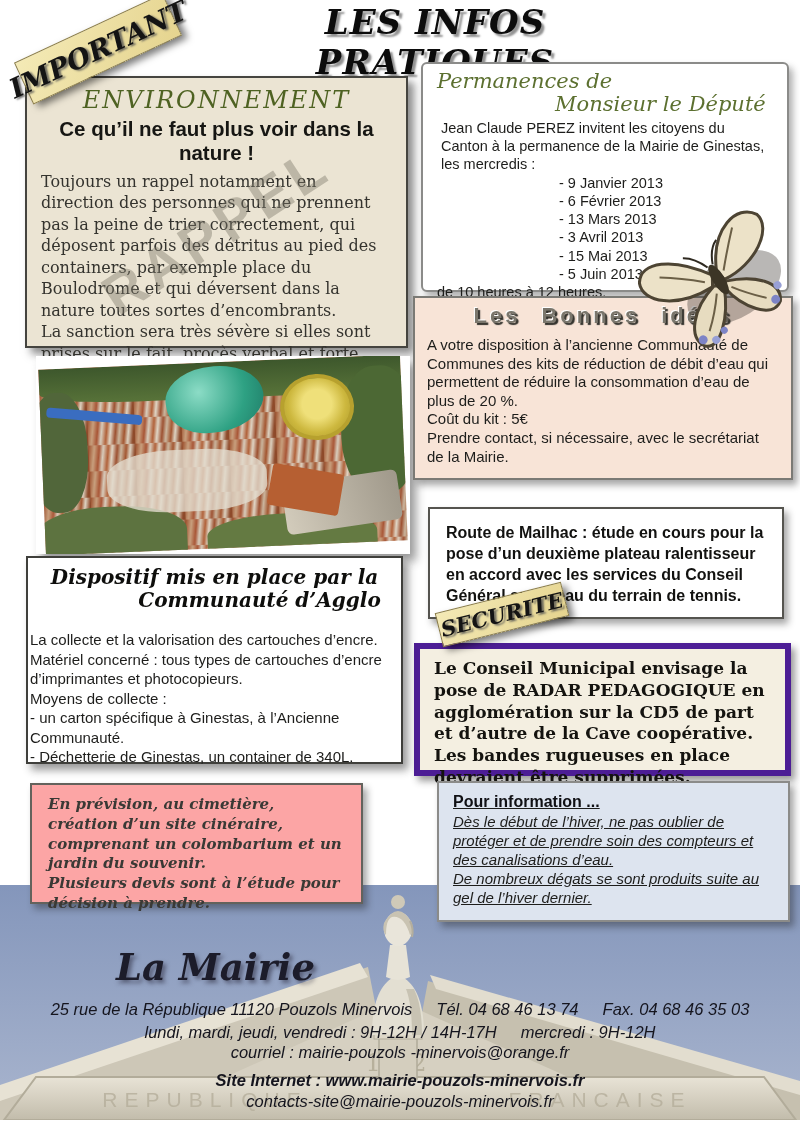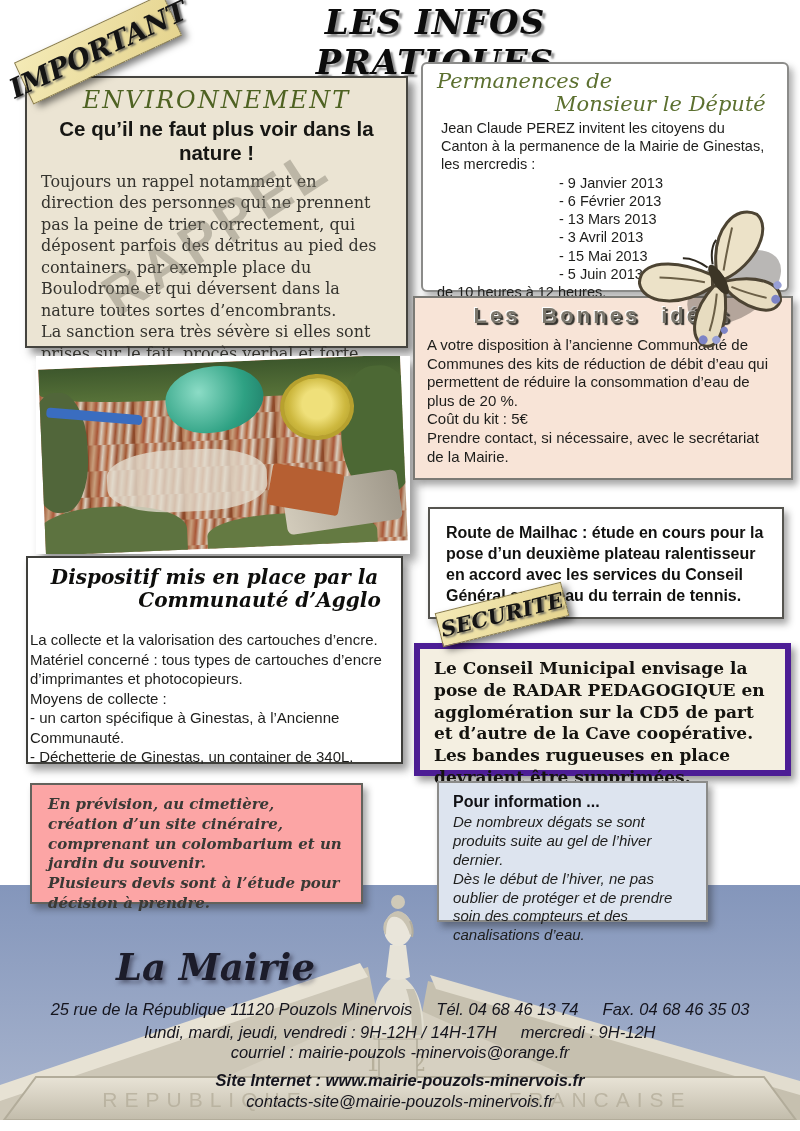--- a/index.html
+++ b/index.html
@@ -99,22 +99,22 @@
   .disp-body{margin-top:18px;font-size:15px;line-height:1.3;}
 
   
   .cim-box{left:30px;top:783px;width:333px;height:121px;background:#fca5a5;
     border:2px solid #63625c;box-shadow:4px 5px 7px rgba(30,30,30,.4);z-index:2;
     padding:10px 16px;font-family:"DejaVu Serif",serif;font-style:italic;font-weight:bold;
     font-size:15px;line-height:1.32;color:#3a3935;}
   .cim-box p{margin:0;}
 
   
-  .info-box{left:437px;top:781px;width:271px;height:141px;background:#dde4ef;
-    border:2px solid #8b8b89;box-shadow:4px 5px 7px rgba(30,30,30,.4);z-index:2;padding:10px 14px;}
+  .info-box{left:437px;top:781px;width:353px;height:141px;background:#dde4ef;
+    border:2px solid #8b8b89;box-shadow:4px 5px 7px rgba(30,30,30,.4);z-index:2;padding:10px 14px;text-decoration:underline;}
   .info-title{font-weight:bold;font-size:16px;color:#101014;}
   .info-body{font-style:italic;font-size:15px;line-height:1.26;margin-top:2px;}
   .info-body p{margin:0;}
 
   
   .facade{left:0;top:885px;width:800px;height:235px;z-index:0;
     background:linear-gradient(#8496bb,#a9b5ce);}
   .facade svg{position:absolute;left:0;top:0;}
   .mairie-title{left:116px;top:60px;font-family:"DejaVu Serif",serif;font-weight:bold;font-style:italic;
     font-size:37px;color:#1c1c2a;text-shadow:3px 3px 4px rgba(50,50,70,.6);z-index:2;}
@@ -277,18 +277,18 @@
   </div>
 
   <div class="abs cim-box">
     <p>En prévision, au cimetière, création d’un site cinéraire, comprenant un colombarium et un jardin du souvenir.</p>
     <p>Plusieurs devis sont à l’étude pour décision à prendre.</p>
   </div>
 
   <div class="abs info-box">
     <div class="info-title">Pour information ...</div>
     <div class="info-body">
+      <p>Dès le début de l’hiver, ne pas oublier de protéger et de prendre soin des compteurs et des canalisations d’eau.</p>
       <p>De nombreux dégats se sont produits suite au gel de l’hiver dernier.</p>
-      <p>Dès le début de l’hiver, ne pas oublier de protéger et de prendre soin des compteurs et des canalisations d’eau.</p>
     </div>
   </div>
 
 </div>
 
 </body></html>

